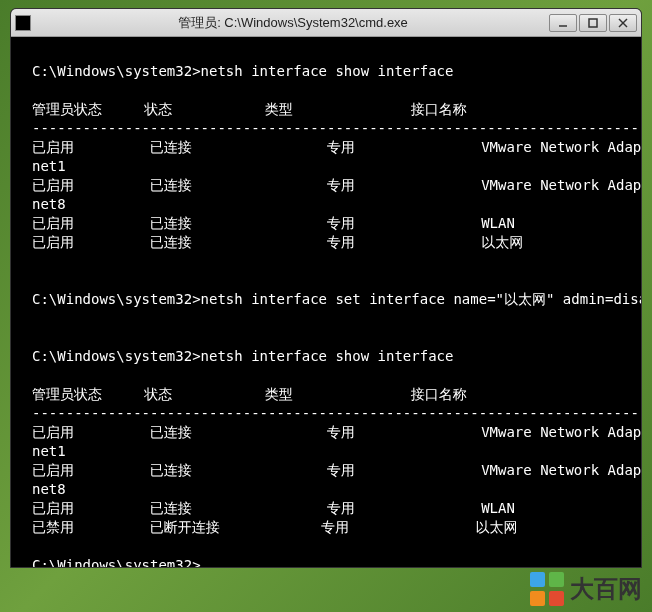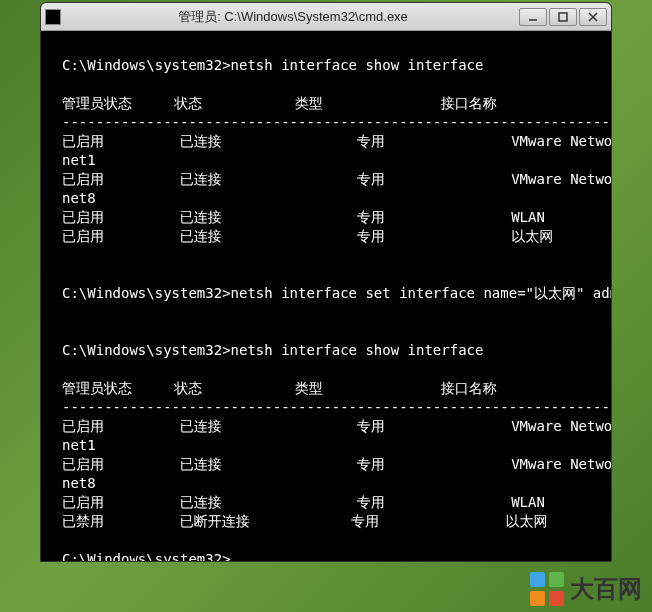--- a/index.html
+++ b/index.html
@@ -5,22 +5,22 @@
 * { margin: 0; padding: 0; box-sizing: border-box; }
 body {
   width: 652px;
   height: 612px;
   background: linear-gradient(135deg, #4a7c2a, #6fa03e, #4a7c2a);
   font-family: "SimSun", "Consolas", monospace;
   overflow: hidden;
   position: relative;
 }
 .window {
-  width: 572px;
-  margin: 2px auto 0;
+  width: 632px;
+  margin: 8px auto 0;
   background: #000;
   border: 1px solid #333;
   border-radius: 6px 6px 0 0;
   overflow: hidden;
 }
 .titlebar {
   height: 28px;
   background: linear-gradient(to bottom, #e8e8e8, #d0d0d0);
   display: flex;
   align-items: center;

